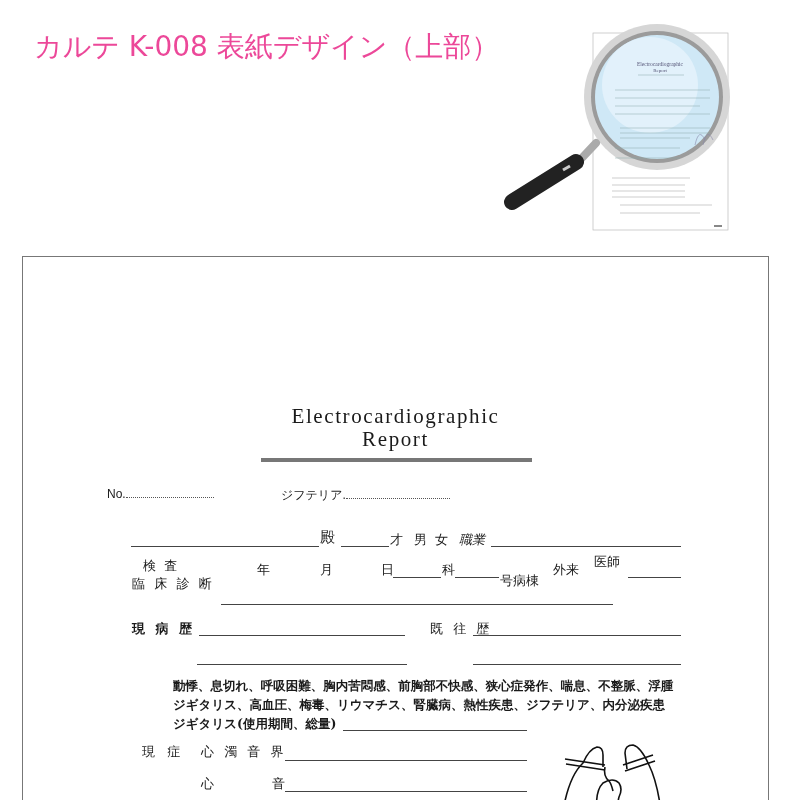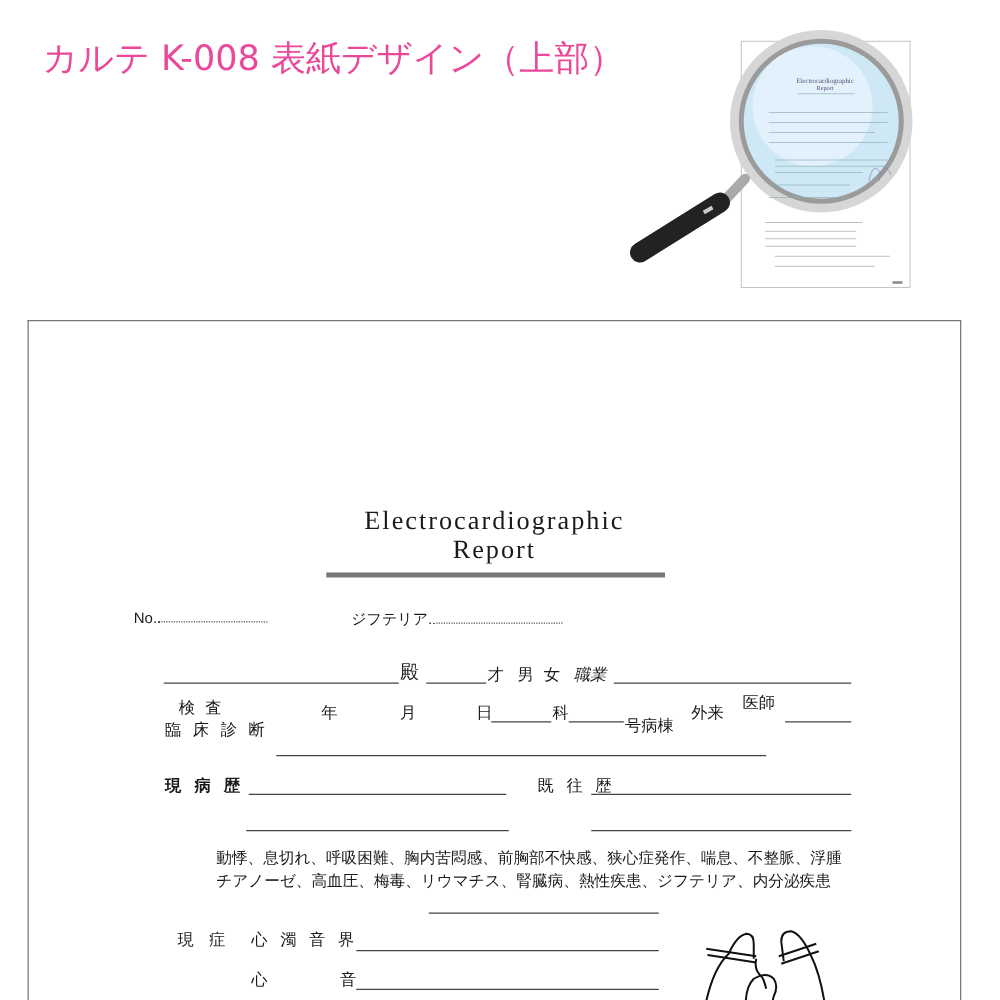--- a/index.html
+++ b/index.html
@@ -11,21 +11,21 @@
   .sheet { position:absolute; left:22px; top:256px; width:747px; height:560px;
            border:1.5px solid #777; border-bottom:none; box-sizing:border-box; }
   .abs { position:absolute; white-space:nowrap; }
   .report-title { position:absolute; left:0; width:100%; text-align:center; top:148px;
            font-family:"Liberation Serif", serif; font-size:21px; letter-spacing:1.6px; line-height:23px; }
   .title-rule { position:absolute; left:238px; width:271px; top:201px; height:4px; background:#777; }
   .small { font-family:"Liberation Sans", sans-serif; font-size:12px; }
   .dots { display:inline-block; border-bottom:1px dotted #555; vertical-align:baseline; height:9px; }
   .line { position:absolute; height:0; border-top:1.3px solid #444; }
   .jp { font-size:13px; }
-  .sym { font-size:12.5px; line-height:19px; }
+  .sym { font-size:12.5px; line-height:19px;font-weight:bold; }
 </style>
 </head>
 <body>
 
 <div class="page-title">カルテ K-008 表紙デザイン（上部）</div>
 
 <svg class="thumb" viewBox="0 0 260 220">
   <g>
     <rect x="93" y="13" width="135" height="197" fill="#fff" stroke="#bbb" stroke-width="0.7"></rect>
     <g stroke="#999" stroke-width="0.5">
@@ -106,21 +106,22 @@
 
   <div class="abs jp" style="left:109px; top:363px; letter-spacing:3px;font-weight:bold;">現 病 歴</div>
   <div class="line" style="left:176px; width:206px; top:378px;"></div>
   <div class="abs jp" style="left:383px; top:363px; letter-spacing:3px;margin-left:24px;">既 往 歴</div>
   <div class="line" style="left:450px; width:208px; top:378px;"></div>
 
   <div class="line" style="left:174px; width:210px; top:407px;"></div>
   <div class="line" style="left:450px; width:208px; top:407px;"></div>
 
   <div class="abs sym" style="left:150px; top:419px;">動悸、息切れ、呼吸困難、胸内苦悶感、前胸部不快感、狭心症発作、喘息、不整脈、浮腫</div>
-  <div class="abs sym" style="left:150px; top:438px;">チアノーゼ、高血圧、梅毒、リウマチス、腎臓病、熱性疾患、ジフテリア、内分泌疾患</div>
+  <div class="abs sym" style="left:150px; top:438px;">ジギタリス、高血圧、梅毒、リウマチス、腎臓病、熱性疾患、ジフテリア、内分泌疾患</div>
+  <div class="abs sym" style="left:150px; top:457px;">ジギタリス(使用期間、総量)</div>
   <div class="line" style="left:320px; width:184px; top:473px;"></div>
 
   <div class="abs jp" style="left:119px; top:486px; letter-spacing:4px;">現 症</div>
   <div class="abs jp" style="left:178px; top:486px; letter-spacing:3px;">心 濁 音 界</div>
   <div class="line" style="left:262px; width:242px; top:503px;"></div>
 
   <div class="abs jp" style="left:178px; top:518px;">心</div>
   <div class="abs jp" style="left:249px; top:518px;">音</div>
   <div class="line" style="left:262px; width:242px; top:534px;"></div>
 

